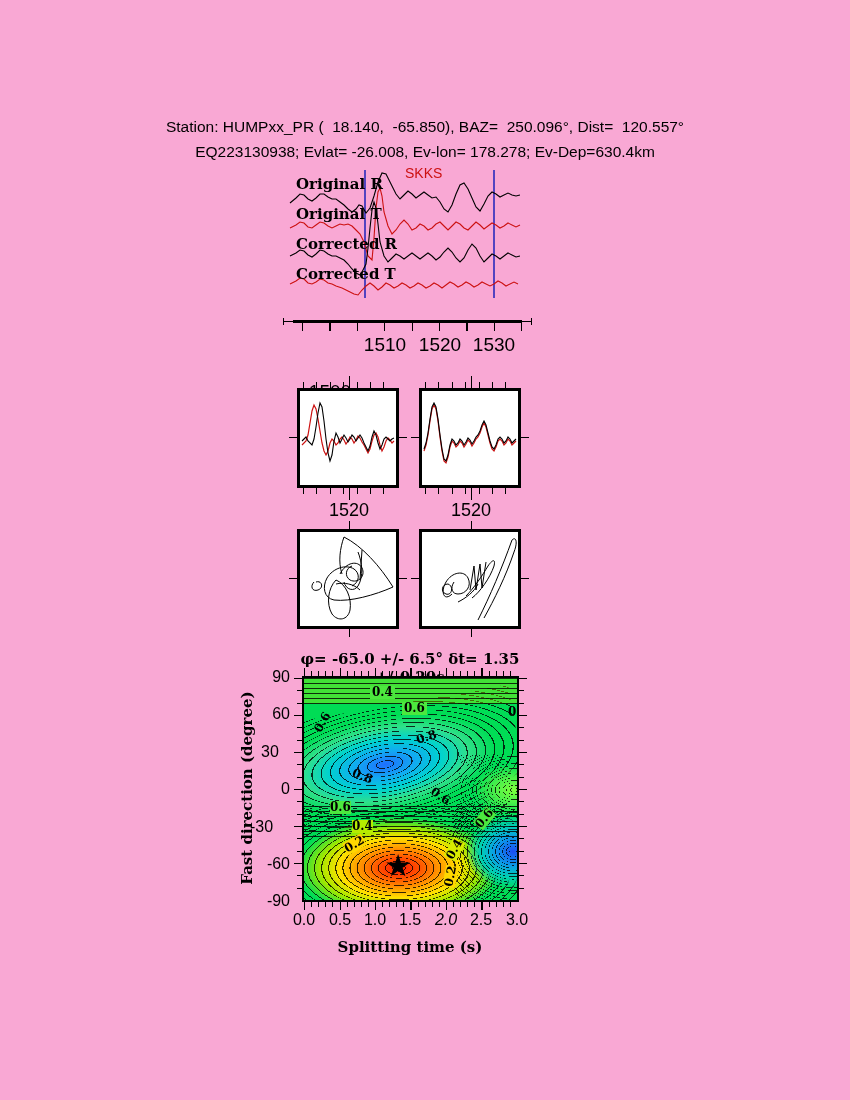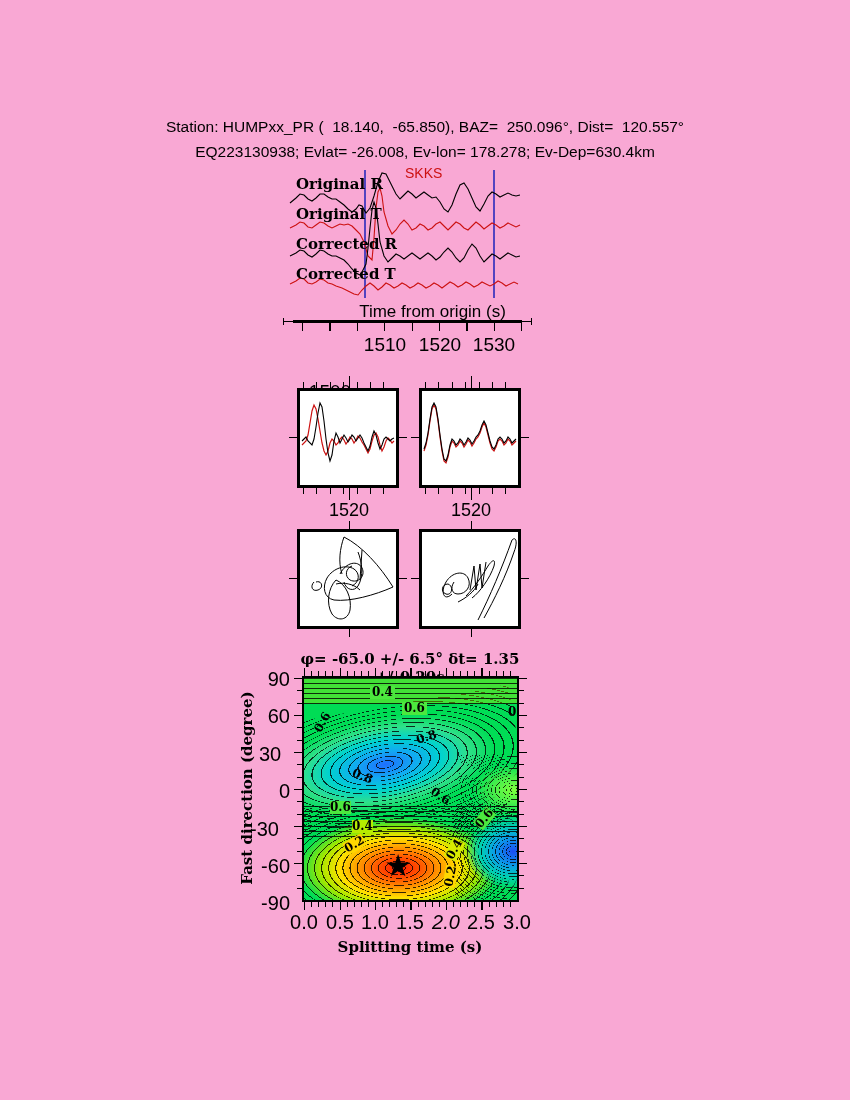--- a/index.html
+++ b/index.html
@@ -14,21 +14,21 @@
   .num1520{font-size:18px;width:60px;text-align:center;}
   .wfbox{border:3px solid #000;background:#fff;}
   .tick-h{background:#000;}
   .wf-ticks{background:repeating-linear-gradient(90deg,#000 0 1px,transparent 1px 13.4px);}
   .ta-ticks{background:repeating-linear-gradient(90deg,#000 0 1.3px,transparent 1.3px 27.4px);}
   .xt-minor{background:repeating-linear-gradient(90deg,#000 0 1px,transparent 1px 7.1px);}
   .xt-major{background:repeating-linear-gradient(90deg,#000 0 1.4px,transparent 1.4px 35.5px);}
   .yt-minor{background:repeating-linear-gradient(180deg,#000 0 1px,transparent 1px 12.33px);}
   .yt-major{background:repeating-linear-gradient(180deg,#000 0 1.4px,transparent 1.4px 37px);}
   .serifb{font-family:"DejaVu Serif",serif;font-weight:bold;}
-  .maplab{font-size:20px;}
+  .maplab{font-size:16px;}
   .clab{position:absolute;font:bold 12px "DejaVu Serif",serif;line-height:1.05;}
   .plot{left:302px;top:676px;width:213px;height:222px;border:2px solid #000;
         background:#00dc55;overflow:hidden;}
   .blob{position:absolute;}
   .rings-b{background:repeating-radial-gradient(ellipse closest-side,
             rgba(0,0,0,0) 0 6%, rgba(0,0,0,0.8) 6% 6.9%);}
   .rings-r{background:repeating-radial-gradient(ellipse closest-side,
             rgba(0,0,0,0) 0 5%, rgba(0,0,0,0.8) 5% 5.9%);}
   .hband{background:repeating-linear-gradient(180deg,rgba(0,0,0,0.8) 0 1px,transparent 1px 5px);}
   svg{display:block;}
@@ -50,21 +50,20 @@
     <path fill="none" stroke="#cc1111" stroke-width="1.1" d="M2,60 L8,57 12,54 16,55 20,59 24,60 28,57 32,54 36,55 40,58 44,60 48,58 52,56 56,57 60,56 64,58 68,62 72,66 76,74 80,88 84,92 86,70 88,40 90,24 92,20 94,28 96,44 100,58 104,66 108,62 112,56 116,52 120,56 124,62 128,60 132,56 136,58 140,62 144,60 148,56 152,54 156,58 160,62 164,58 168,54 172,56 176,60 180,62 184,58 188,54 192,57 196,61 200,58 204,55 208,57 212,60 216,58 220,55 224,57 228,59 232,57"></path>
     <path fill="none" stroke="#000" stroke-width="1.1" d="M2,88 L8,85 12,82 16,83 20,87 24,89 28,86 32,82 36,83 40,86 44,88 48,88 52,90 56,92 60,96 64,101 68,105 72,107 74,104 78,96 80,80 82,60 84,42 86,34 88,40 90,56 92,74 96,88 100,94 104,90 108,86 112,88 116,91 120,88 124,85 128,88 132,91 136,88 140,85 144,88 148,92 152,89 156,84 160,80 164,84 168,90 172,94 176,90 180,82 184,76 188,80 192,88 196,94 200,90 204,86 208,88 212,91 216,88 220,85 224,87 228,89 232,88"></path>
     <path fill="none" stroke="#cc1111" stroke-width="1.1" d="M2,116 L8,113 12,110 16,111 20,115 24,116 28,114 32,111 36,112 40,115 44,116 48,118 54,120 60,123 66,126 70,127 74,122 78,118 82,115 86,118 90,122 94,119 98,115 102,117 106,120 110,118 114,115 118,117 122,120 126,118 130,115 134,117 138,120 142,118 146,115 150,117 154,120 158,117 162,114 166,116 170,119 174,117 178,114 182,116 186,119 190,117 194,114 198,116 202,118 206,116 210,113 214,115 218,118 222,116 226,114 230,116"></path>
   </svg>
 
   <div class="abs tracelab" style="left:296px;top:175px;">Original R</div>
   <div class="abs tracelab" style="left:296px;top:205px;">Original T</div>
   <div class="abs tracelab" style="left:296px;top:235px;">Corrected R</div>
   <div class="abs tracelab" style="left:296px;top:265px;">Corrected T</div>
 
-  <div class="abs axlab" style="left:330px;top:302px;width:205px;text-align:center;">Time from origin (s)</div>
   <div class="abs tick-h" style="left:283px;top:321px;width:249px;height:1px;"></div>
   <div class="abs tick-h" style="left:293px;top:320px;width:229px;height:3px;"></div>
   <div class="abs tick-h" style="left:283px;top:318px;width:1px;height:7px;"></div>
   <div class="abs tick-h" style="left:531px;top:318px;width:1px;height:7px;"></div>
   <div class="abs ta-ticks" style="left:302px;top:323px;width:222px;height:8px;"></div>
   <div class="abs tnum" style="left:300px;top:334px;width:60px;text-align:center;margin-top:47px;">1500</div>
   <div class="abs tnum" style="left:355px;top:334px;width:60px;text-align:center;">1510</div>
   <div class="abs tnum" style="left:410px;top:334px;width:60px;text-align:center;">1520</div>
   <div class="abs tnum" style="left:464px;top:334px;width:60px;text-align:center;">1530</div>
 

